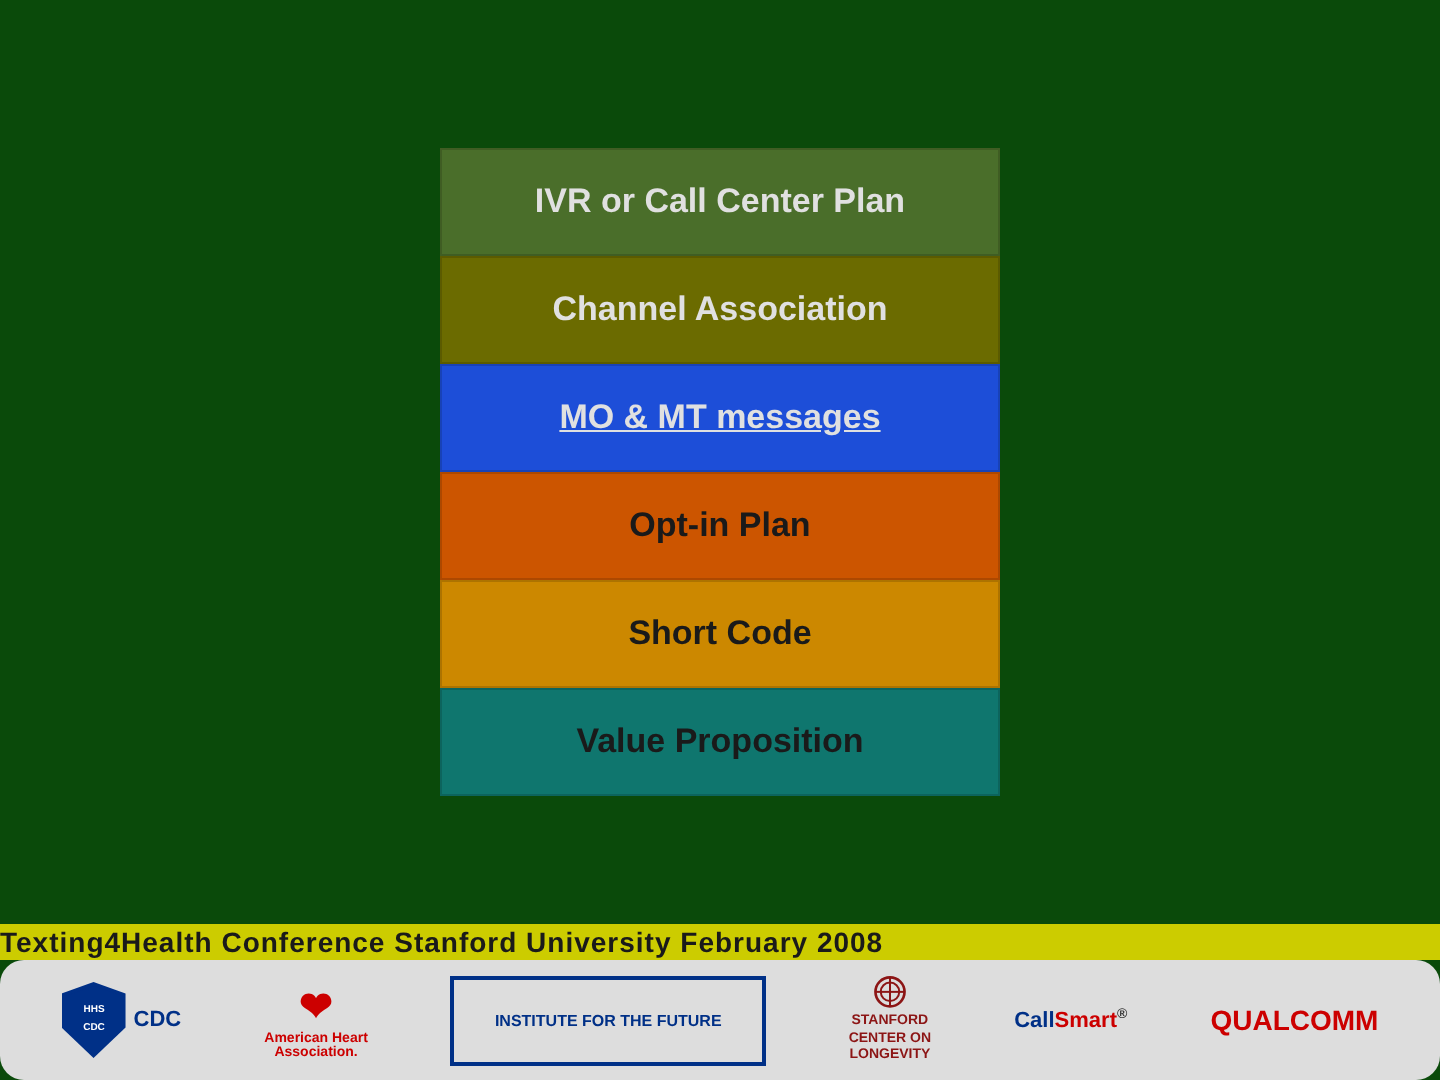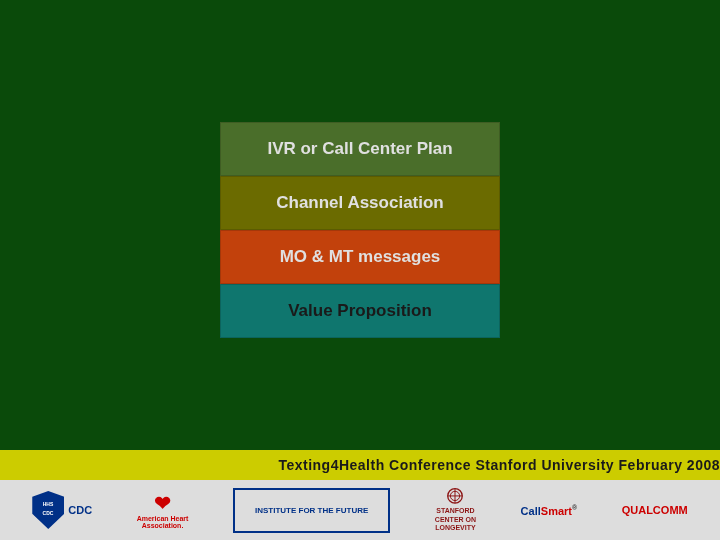--- a/index.html
+++ b/index.html
@@ -34,49 +34,50 @@
       padding: 16px 20px;
       text-align: center;
       font-size: 17px;
       font-weight: bold;
       color: #1a1a1a;
       border: 1px solid rgba(0,0,0,0.15);
     }
 
     .item-ivr { background-color: #4a6e2a; color: #e0e0e0; }
     .item-channel { background-color: #6b6b00; color: #e0e0e0; }
-    .item-mo { background-color: #c2410c; color: #e0e0e0; }
+    .item-mo { background-color: #1d4ed8; color: #e0e0e0; text-decoration: underline; }
     .item-optin { background-color: #cc5500; color: #1a1a1a; }
     .item-shortcode { background-color: #cc8800; color: #1a1a1a; }
     .item-value { background-color: #0f766e; color: #1a1a1a; }
 
     .footer-bar {
       background-color: #cccc00;
-      height: 30px;
-      display: flex;
-      align-items: center;
-      justify-content: flex-end;
+      height: 18px;
+      display: flex;
+      align-items: center;
+      justify-content: flex-start;
       width: 100%;
     }
 
     .footer-text {
       font-size: 14px;
       font-weight: bold;
       color: #1a1a1a;
       letter-spacing: 0.5px;
     }
 
     .logos-bar {
       background-color: #dddddd;
       height: 60px;
       display: flex;
       align-items: center;
       justify-content: space-around;
       padding: 5px 10px;
       width: 100%;
+      border-radius: 12px;
     }
 
     .logo-placeholder {
       height: 45px;
       display: flex;
       align-items: center;
       justify-content: center;
       font-size: 9px;
       font-weight: bold;
       color: #333;
@@ -153,21 +154,21 @@
       font-weight: bold;
       color: #003087;
     }
     .smartreply-reg {
       font-size: 7px;
       vertical-align: super;
     }
 
     
     .logo-qualcomm {
-      font-size: 11px;
+      font-size: 14px;
       font-weight: bold;
       color: #cc0000;
     }
   </style>
 </head>
 <body>
 
 <div class="main-area">
   <div class="stack-container">
 
@@ -176,21 +177,27 @@
     </div>
 
     <div class="stack-item item-channel">
       <span>Channel Association</span>
     </div>
 
     <div class="stack-item item-mo">
       <span>MO &amp; MT messages</span>
     </div>
 
-
+    <div class="stack-item item-optin">
+      <span>Opt-in Plan</span>
+    </div>
+
+    <div class="stack-item item-shortcode">
+      <span>Short Code</span>
+    </div>
 
     <div class="stack-item item-value">
       <span>Value Proposition</span>
     </div>
 
   </div>
 </div>
 
 <div class="footer-bar">
   <span class="footer-text">Texting4Health Conference    Stanford University    February 2008</span>

